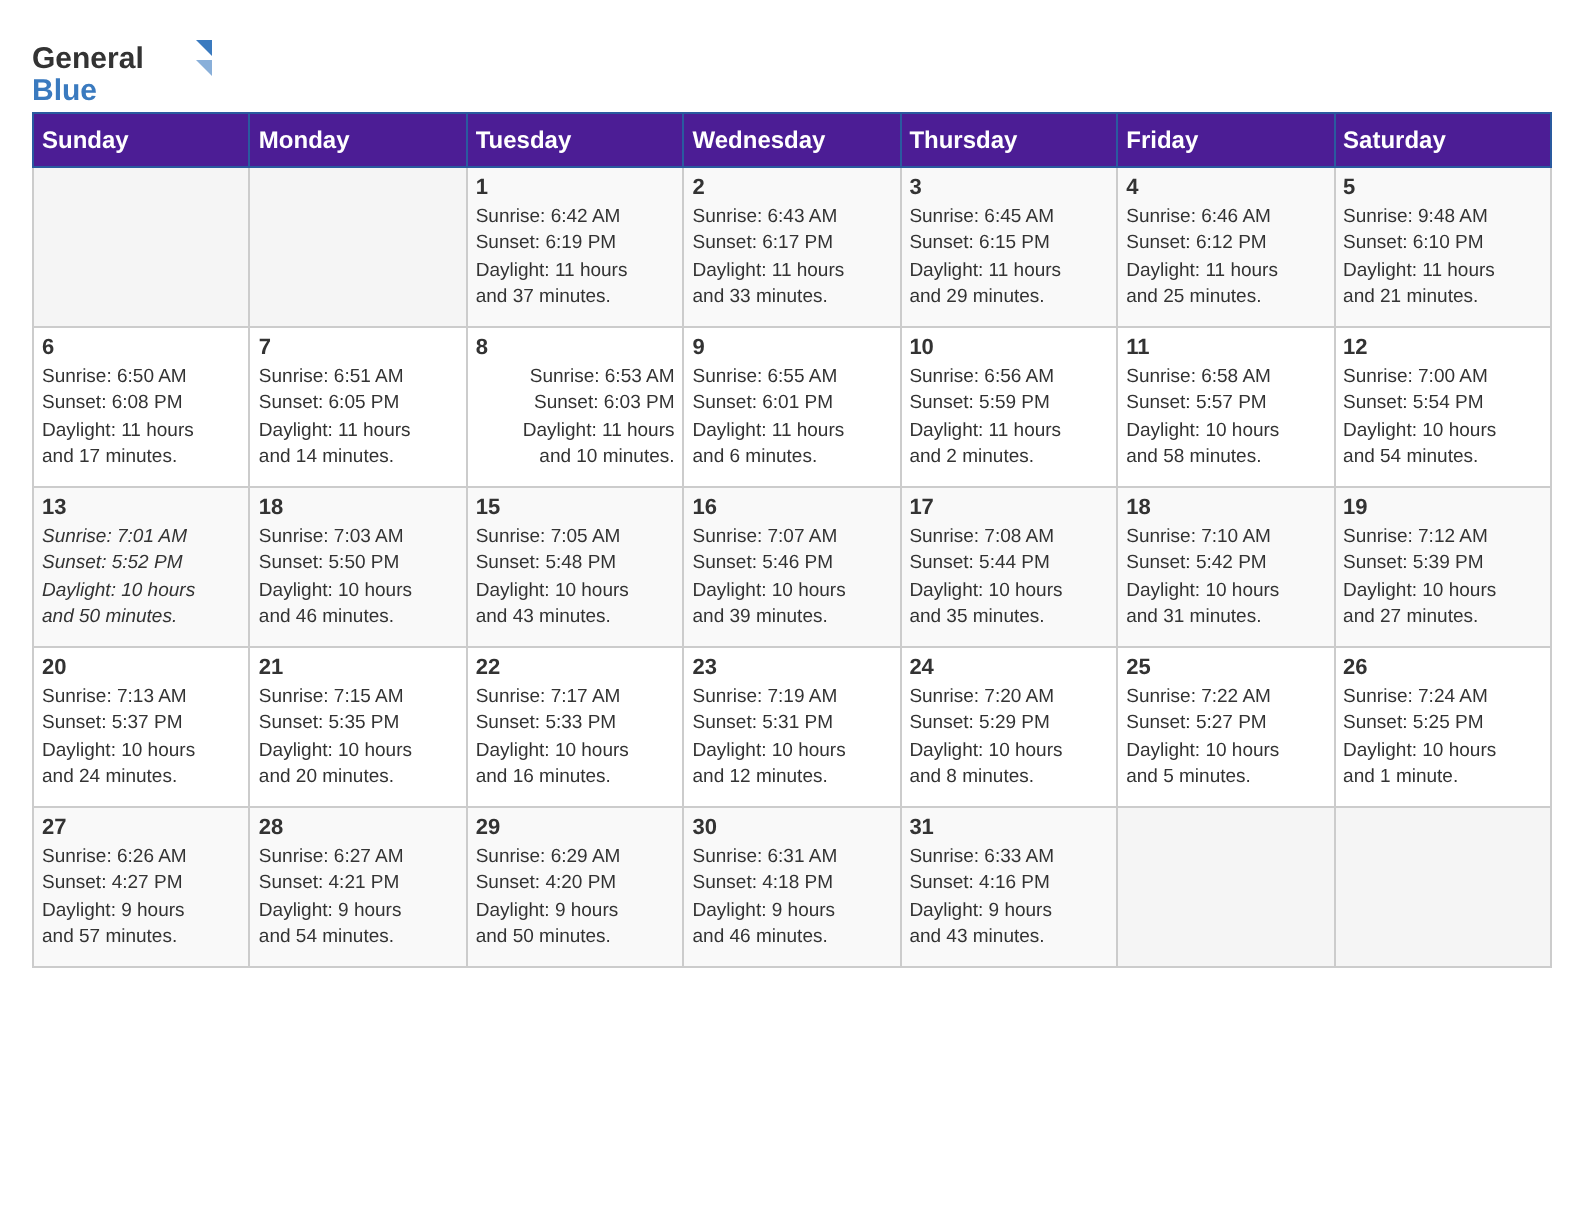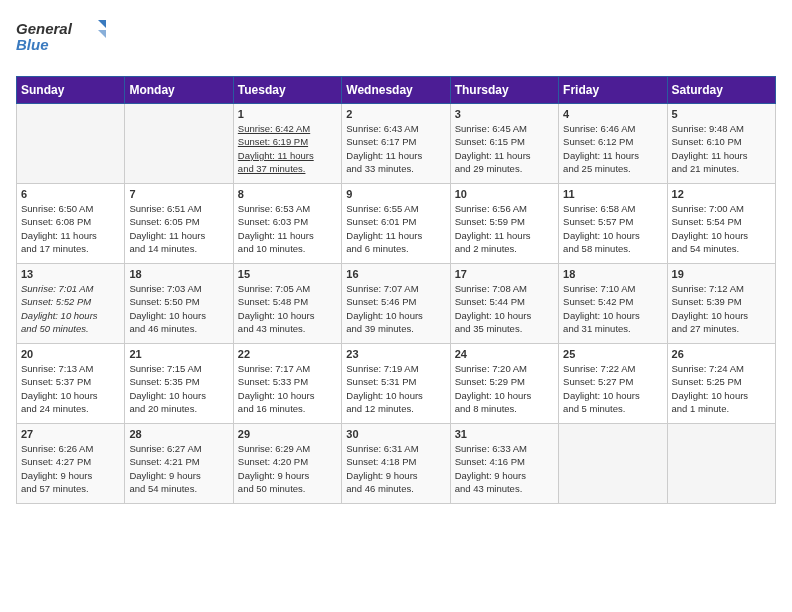--- a/index.html
+++ b/index.html
@@ -7,22 +7,21 @@
       font-family: Arial, sans-serif;
       background: #fff;
       width: 792px;
       min-height: 612px;
       padding: 16px;
     }
     .header {
       display: flex;
       align-items: center;
       justify-content: space-between;
-      margin-bottom: 20px;
-      font-style: italic;
+      margin-bottom: 0;
     }
     .logo {
       display: flex;
       align-items: center;
       gap: 4px;
     }
     .title-block {
       text-align: right;
     }
     .month-title {
@@ -107,21 +106,21 @@
         <th>Friday</th>
         <th>Saturday</th>
       </tr>
   </thead>
   <tbody id="calendar-body">
   <tr>
         <td class="empty-cell"></td>
         <td class="empty-cell"></td>
         <td>
           <span class="day-num">1</span>
-          <div class="day-info" style="white-space: pre-line; text-decoration: underline;">Sunrise: 6:42 AM
+          <div class="day-info" style="white-space: pre-line;">Sunrise: 6:42 AM
 Sunset: 6:19 PM
 Daylight: 11 hours
 and 37 minutes.</div>
         </td>
         <td>
           <span class="day-num">2</span>
           <div class="day-info" style="white-space: pre-line;">Sunrise: 6:43 AM
 Sunset: 6:17 PM
 Daylight: 11 hours
 and 33 minutes.</div>
@@ -158,21 +157,21 @@
         </td>
         <td>
           <span class="day-num">7</span>
           <div class="day-info" style="white-space: pre-line;">Sunrise: 6:51 AM
 Sunset: 6:05 PM
 Daylight: 11 hours
 and 14 minutes.</div>
         </td>
         <td>
           <span class="day-num">8</span>
-          <div class="day-info" style="white-space: pre-line;">Sunrise: 6:53 AM
+          <div class="day-info" style="white-space: pre-line; text-align: right;">Sunrise: 6:53 AM
 Sunset: 6:03 PM
 Daylight: 11 hours
 and 10 minutes.</div>
         </td>
         <td>
           <span class="day-num">9</span>
           <div class="day-info" style="white-space: pre-line;">Sunrise: 6:55 AM
 Sunset: 6:01 PM
 Daylight: 11 hours
 and 6 minutes.</div>

